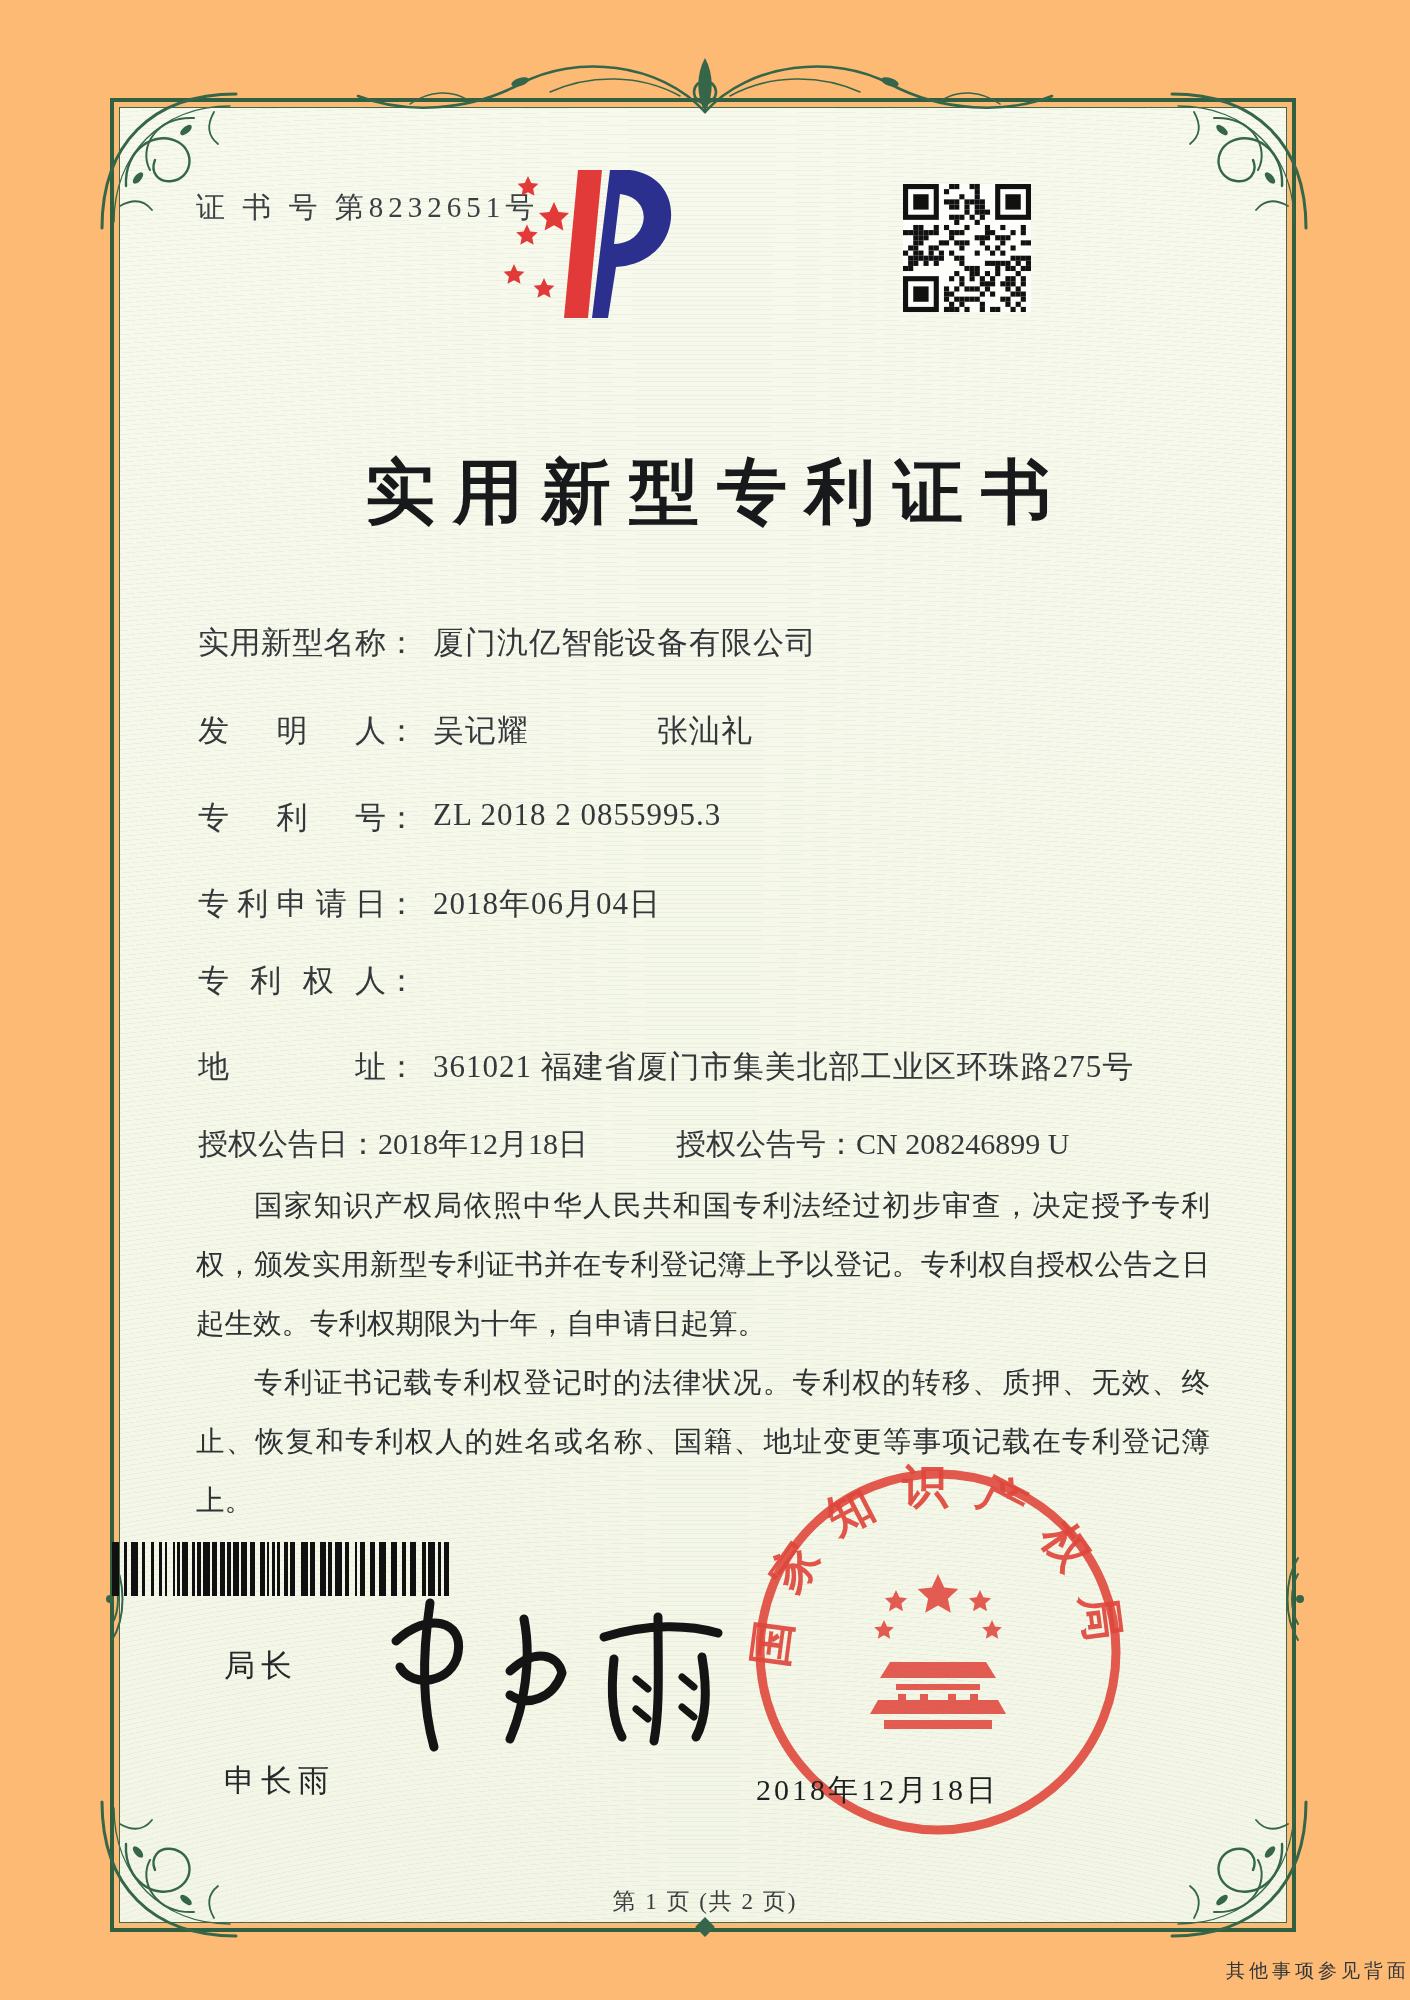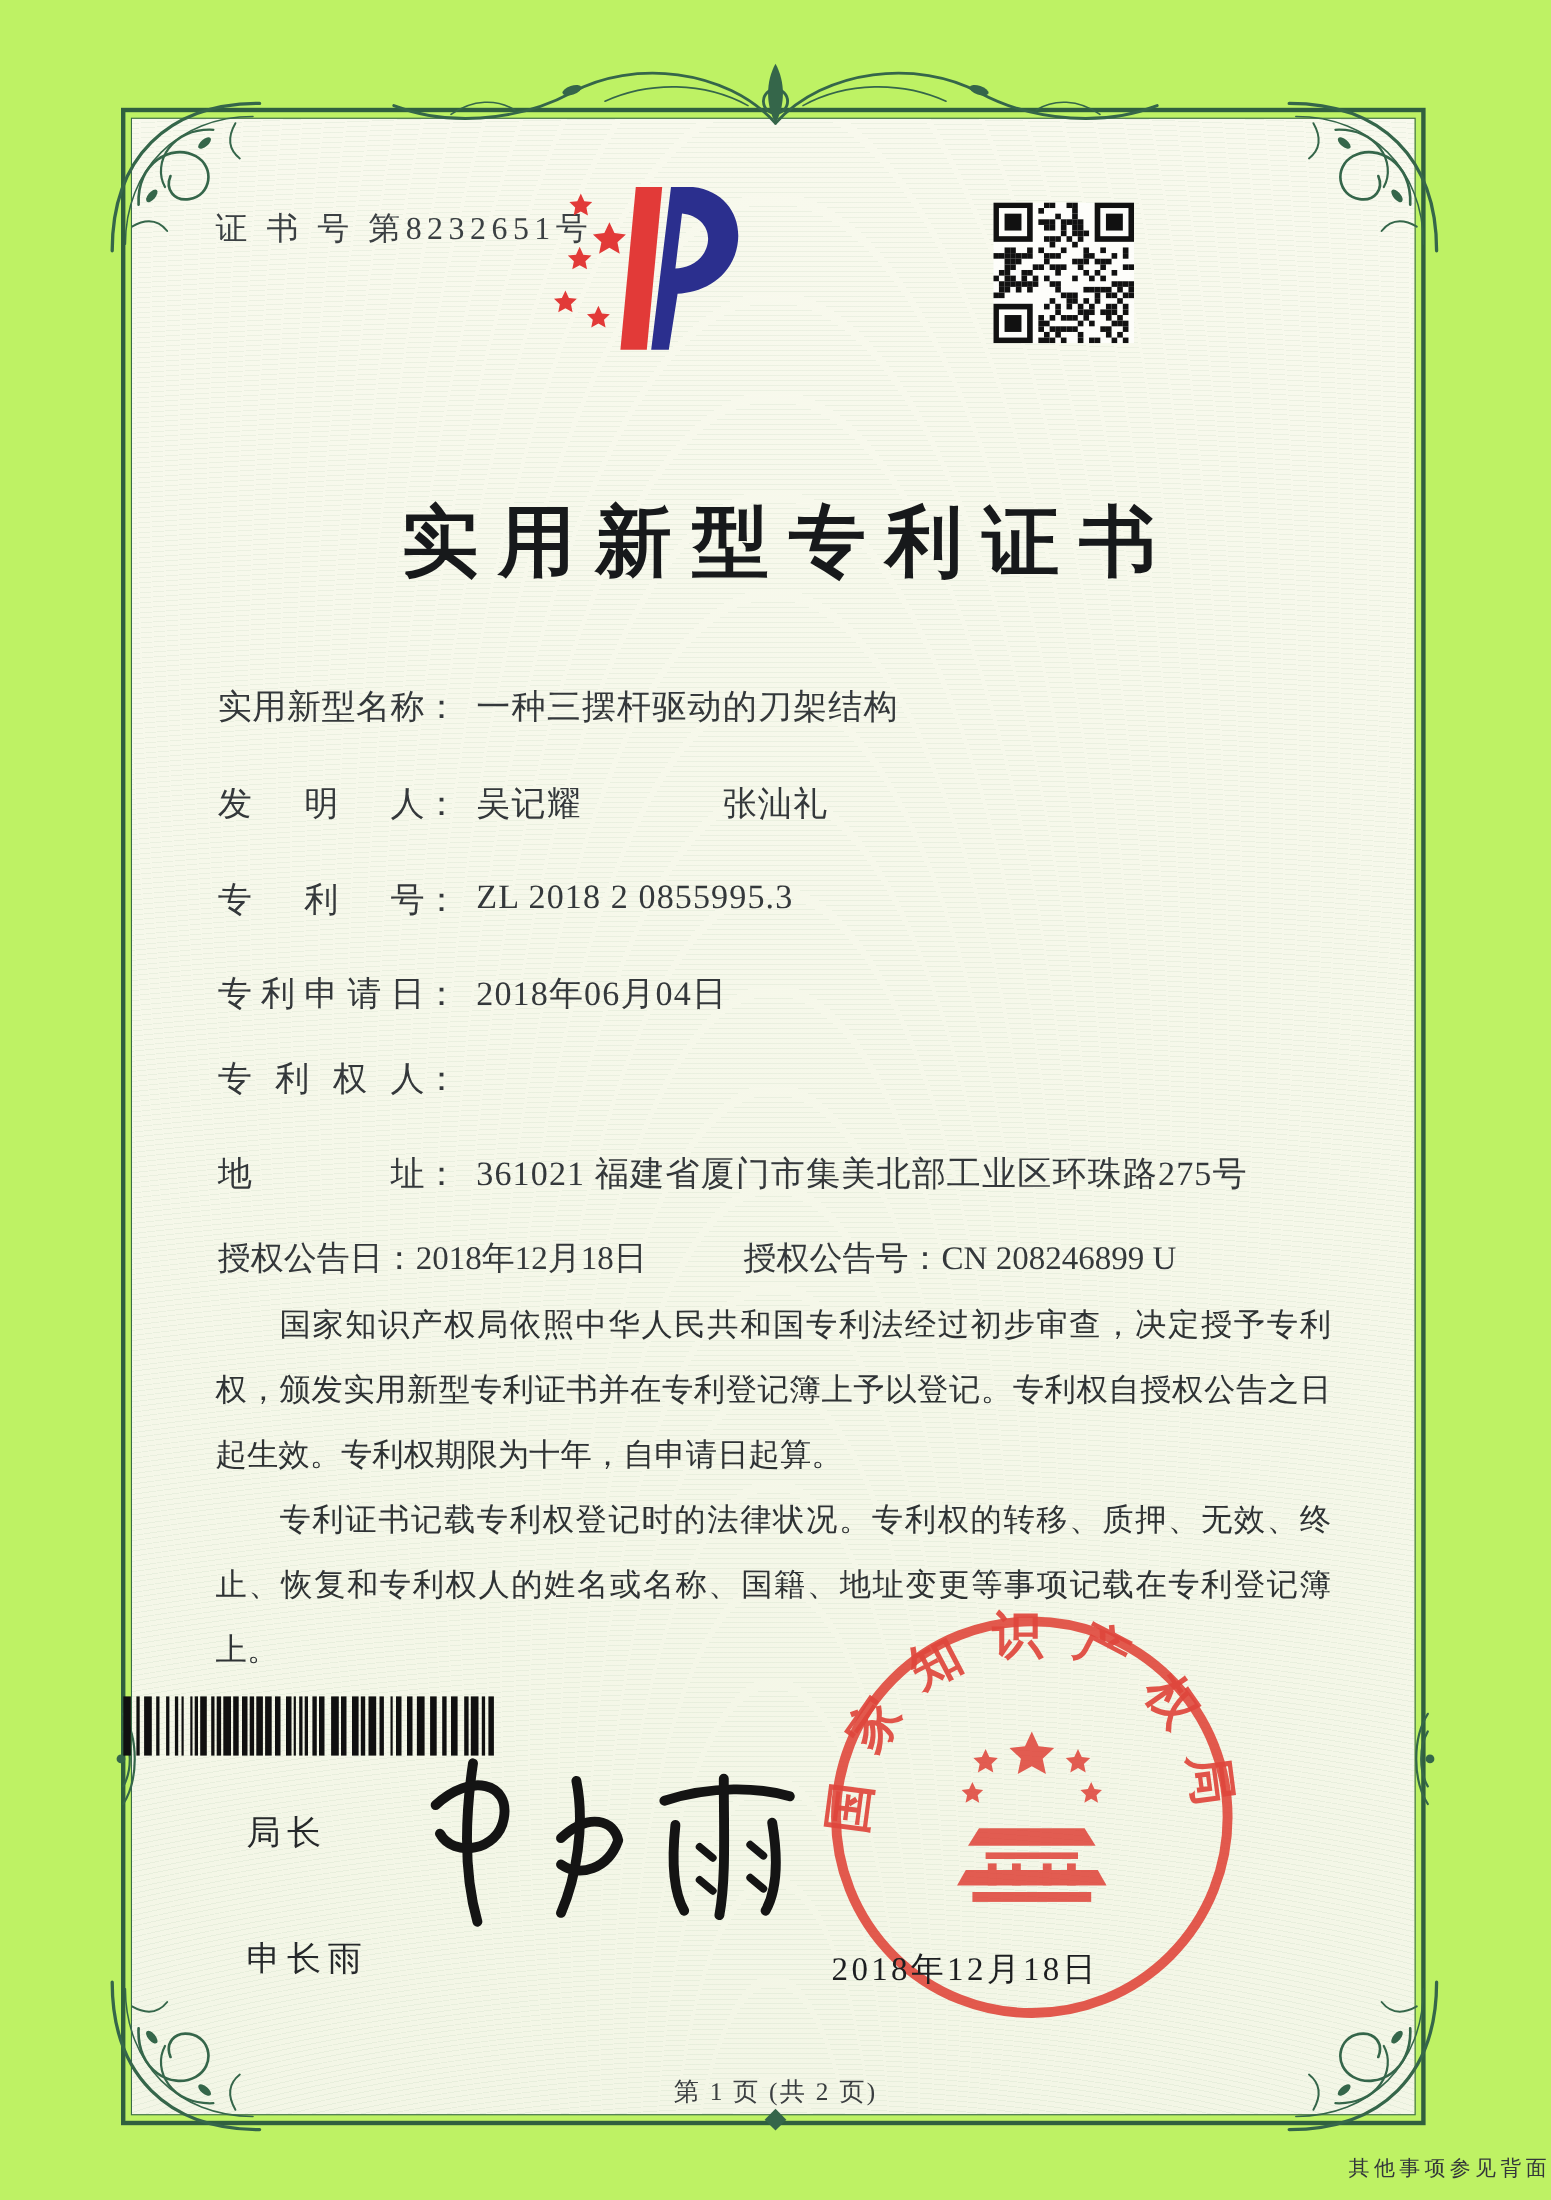--- a/index.html
+++ b/index.html
@@ -1,18 +1,18 @@
 <!DOCTYPE html>
 <html><head>
 <meta charset="utf-8">
 <style>
   html,body{margin:0;padding:0;background:#e9e7dc;}
   .canvas{
     position:relative; width:1410px; height:2000px; margin:0 auto;
-    background:#bef264;
+    background:#fdba74;
     font-family:"Liberation Serif","DejaVu Serif",serif;
     overflow:hidden; color:#2f3336;
   }
   
   .frame{
     position:absolute; left:110px; top:98px; width:1186px; height:1834px;
     border:4px solid #30603f; box-sizing:border-box;
   }
   .frame-inner{
     position:absolute; inset:5px; border:1.5px solid #3a6a49;
@@ -354,21 +354,21 @@
       <rect x="0" y="90" width="35" height="35" fill="#111"></rect>
       <rect x="5" y="95" width="25" height="25" fill="#fdfdfa"></rect>
       <rect x="10" y="100" width="15" height="15" fill="#111"></rect>
     </svg>
 
   <h1 class="title">实用新型专利证书</h1>
 
   <div class="field-row" style="top:622px">
     <span class="flabel">实用新型名称</span>
       <span class="fcolon">：</span>
-      <span class="fvalue">一种三摆杆驱动的刀架结构</span>
+      <span class="fvalue">厦门氿亿智能设备有限公司</span>
   </div>
   <div class="field-row" style="top:710px">
     <span class="flabel">发明人</span>
       <span class="fcolon">：</span>
       <span class="fvalue">吴记耀　　　　张汕礼</span>
   </div>
   <div class="field-row" style="top:797px">
     <span class="flabel">专利号</span>
       <span class="fcolon">：</span>
       <span class="fvalue">ZL 2018 2 0855995.3</span>

